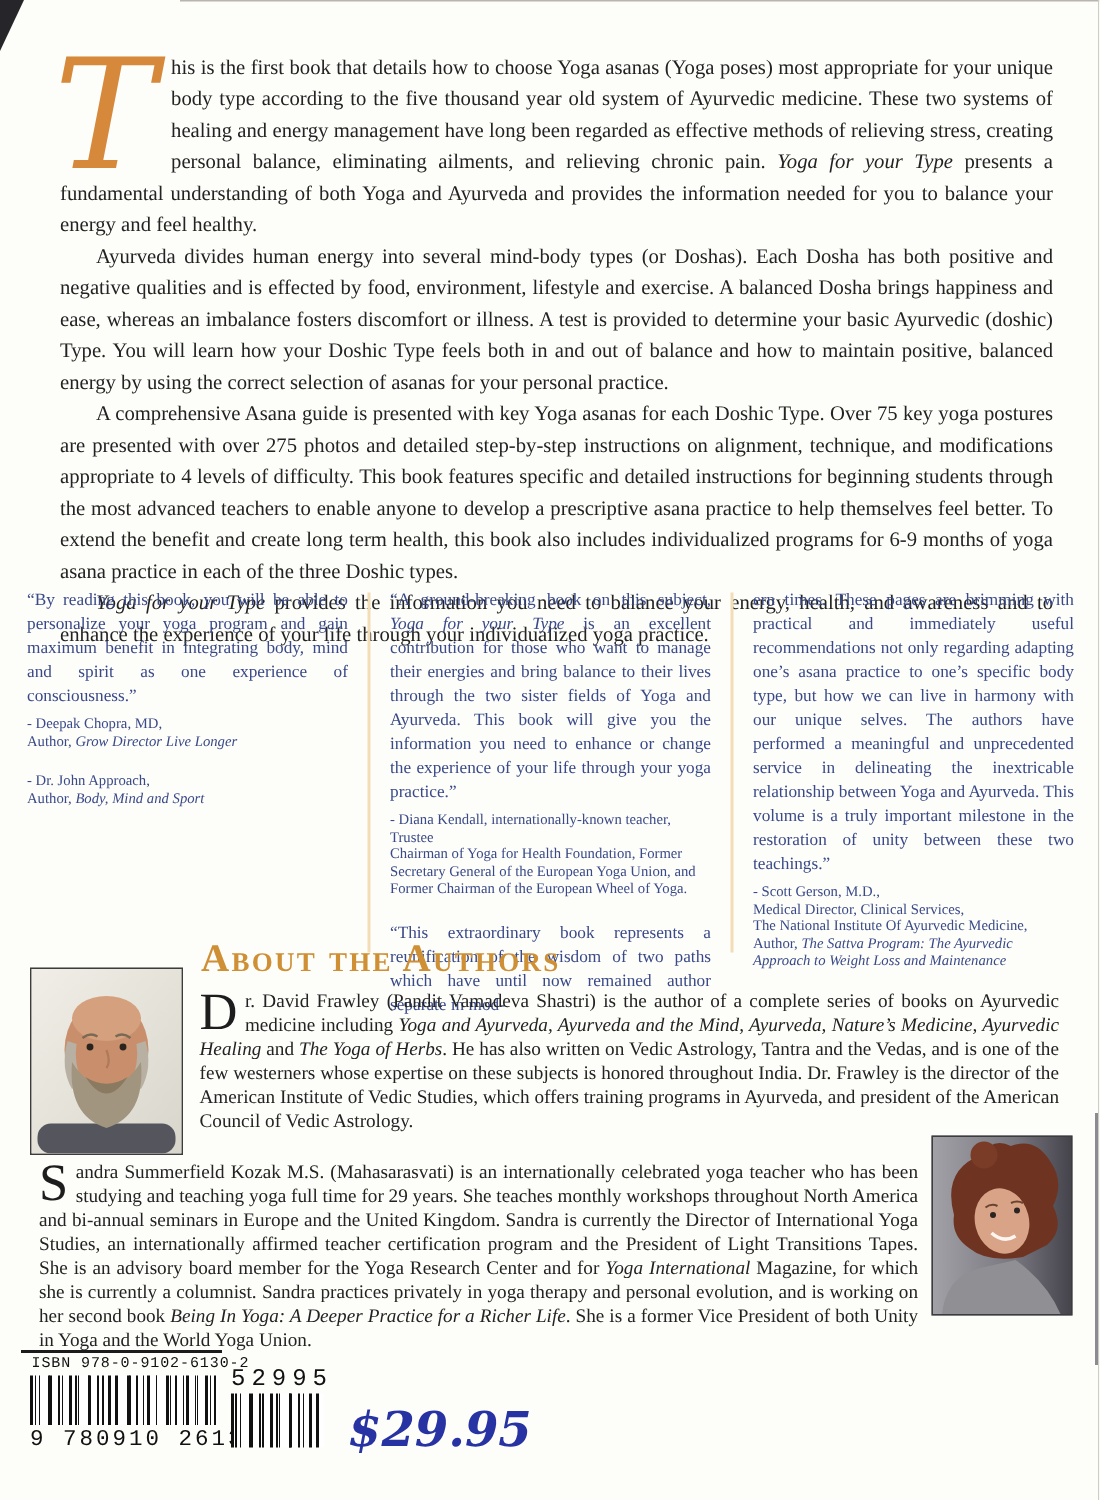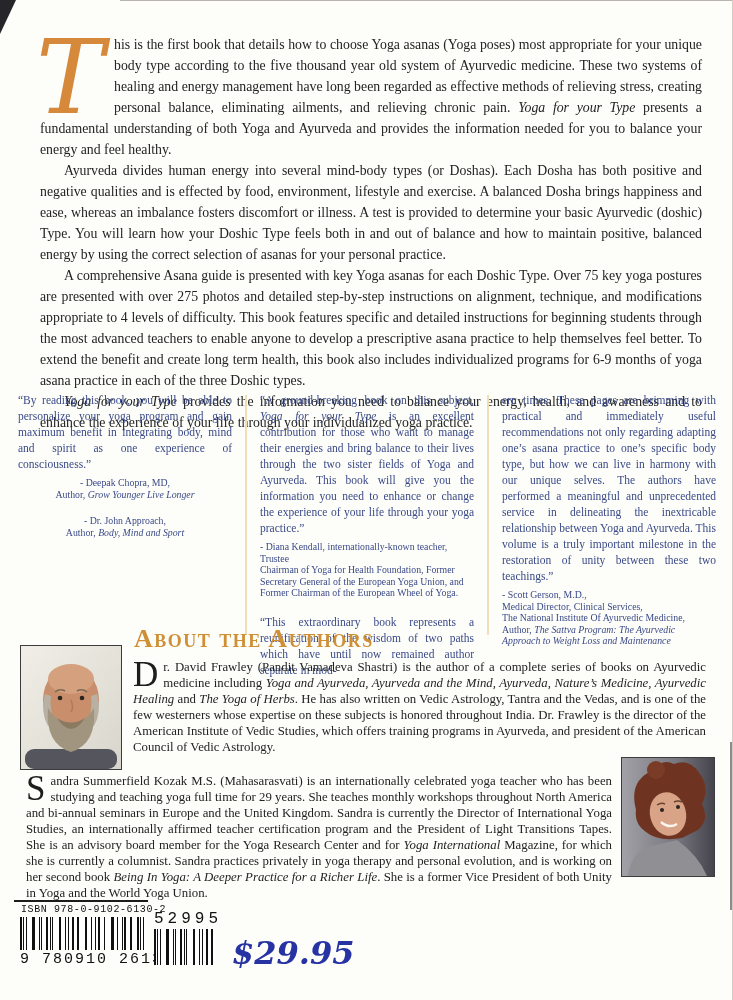--- a/index.html
+++ b/index.html
@@ -21,21 +21,21 @@
   .dropcap-t{float:left;font-family:"DejaVu Serif",serif;font-style:italic;
              font-size:102px;line-height:76px;color:var(--accent_orange);
              margin:6px 10px 2px -4px;}
 
   
   .quotes{position:absolute;left:18px;top:392px;width:700px;display:flex;color:var(--quote_navy);}
   .qcol{width:214px;font-size:11.5px;line-height:16px;text-align:justify;}
   .qdivider{width:2px;background:var(--divider_cream);margin:3px 13px 0 13px;height:240px;}
   .qbody{margin:0;}
   .qattr{font-size:9.8px;line-height:11.5px;margin-top:5px;margin-bottom:15px;}
-  .qattr.right{text-align:center;}
+  .qattr.right{text-align:left;}
   .qattr.center{text-align:left;}
   .qattr em, .qbody em{font-style:italic;}
 
   
   .about-heading{position:absolute;left:134px;top:624px;color:var(--heading_gold);
     font-variant:small-caps;font-size:26px;letter-spacing:1.5px;font-weight:600;}
   .photo-frame{position:absolute;border:1px solid #3c3c3c;box-sizing:border-box;background:#e9e7df;}
   .photo1{left:20px;top:645px;width:102px;height:125px;}
   .photo2{left:621px;top:757px;width:94px;height:120px;background:#8e8d95;}
   .photo-frame svg{display:block;width:100%;height:100%;}
@@ -76,21 +76,21 @@
   <div class="synopsis">
     <p><span class="dropcap-t">T</span><span><span>his is the first book that details how to choose Yoga asanas (Yoga poses) most appropriate for your unique body type according to the five thousand year old system of Ayurvedic medicine. These two systems of healing and energy management have long been regarded as effective methods of relieving stress, creating personal balance, eliminating ailments, and relieving chronic pain. </span><em>Yoga for your Type</em><span> presents a fundamental understanding of both Yoga and Ayurveda and provides the information needed for you to balance your energy and feel healthy.</span></span></p>
     <p class="indent"><span>Ayurveda divides human energy into several mind-body types (or Doshas). Each Dosha has both positive and negative qualities and is effected by food, environment, lifestyle and exercise. A balanced Dosha brings happiness and ease, whereas an imbalance fosters discomfort or illness. A test is provided to determine your basic Ayurvedic (doshic) Type. You will learn how your Doshic Type feels both in and out of balance and how to maintain positive, balanced energy by using the correct selection of asanas for your personal practice.</span></p>
     <p class="indent"><span>A comprehensive Asana guide is presented with key Yoga asanas for each Doshic Type. Over 75 key yoga postures are presented with over 275 photos and detailed step-by-step instructions on alignment, technique, and modifications appropriate to 4 levels of difficulty. This book features specific and detailed instructions for beginning students through the most advanced teachers to enable anyone to develop a prescriptive asana practice to help themselves feel better. To extend the benefit and create long term health, this book also includes individualized programs for 6-9 months of yoga asana practice in each of the three Doshic types.</span></p>
     <p class="indent"><em>Yoga for your Type</em><span> provides the information you need to balance your energy, health, and awareness and to enhance the experience of your life through your individualized yoga practice.</span></p>
   </div>
 
   <div class="quotes">
     <div class="qcol">
       <div class="qbody"><span>“By reading this book, you will be able to personalize your yoga program and gain maximum benefit in integrating body, mind and spirit as one experience of consciousness.”</span></div>
-      <div class="qattr right"><span>- Deepak Chopra, MD,</span><br><span>Author, </span><em>Grow Younger Live Longer</em></div>
+      <div class="qattr right"><span>- Deepak Chopra, MD,</span><br><span>Author, </span><em>Grow Director Live Longer</em></div>
       <div class="qattr right"><span>- Dr. John Approach,</span><br><span>Author, </span><em>Body, Mind and Sport</em></div>
     </div>
     <div class="qdivider"></div>
     <div class="qcol">
       <div class="qbody"><span>“A ground-breaking book on this subject, </span><em>Yoga for your Type</em><span> is an excellent contribution for those who want to manage their energies and bring balance to their lives through the two sister fields of Yoga and Ayurveda. This book will give you the information you need to enhance or change the experience of your life through your yoga practice.”</span></div>
       <div class="qattr center"><span>- Diana Kendall, internationally-known teacher, Trustee</span><br><span>Chairman of Yoga for Health Foundation, Former</span><br><span>Secretary General of the European Yoga Union, and</span><br><span>Former Chairman of the European Wheel of Yoga.</span></div>
       <div class="qbody"><span>“This extraordinary book represents a reunification of the wisdom of two paths which have until now remained author separate in mod-</span></div>
     </div>
     <div class="qdivider"></div>
     <div class="qcol">

